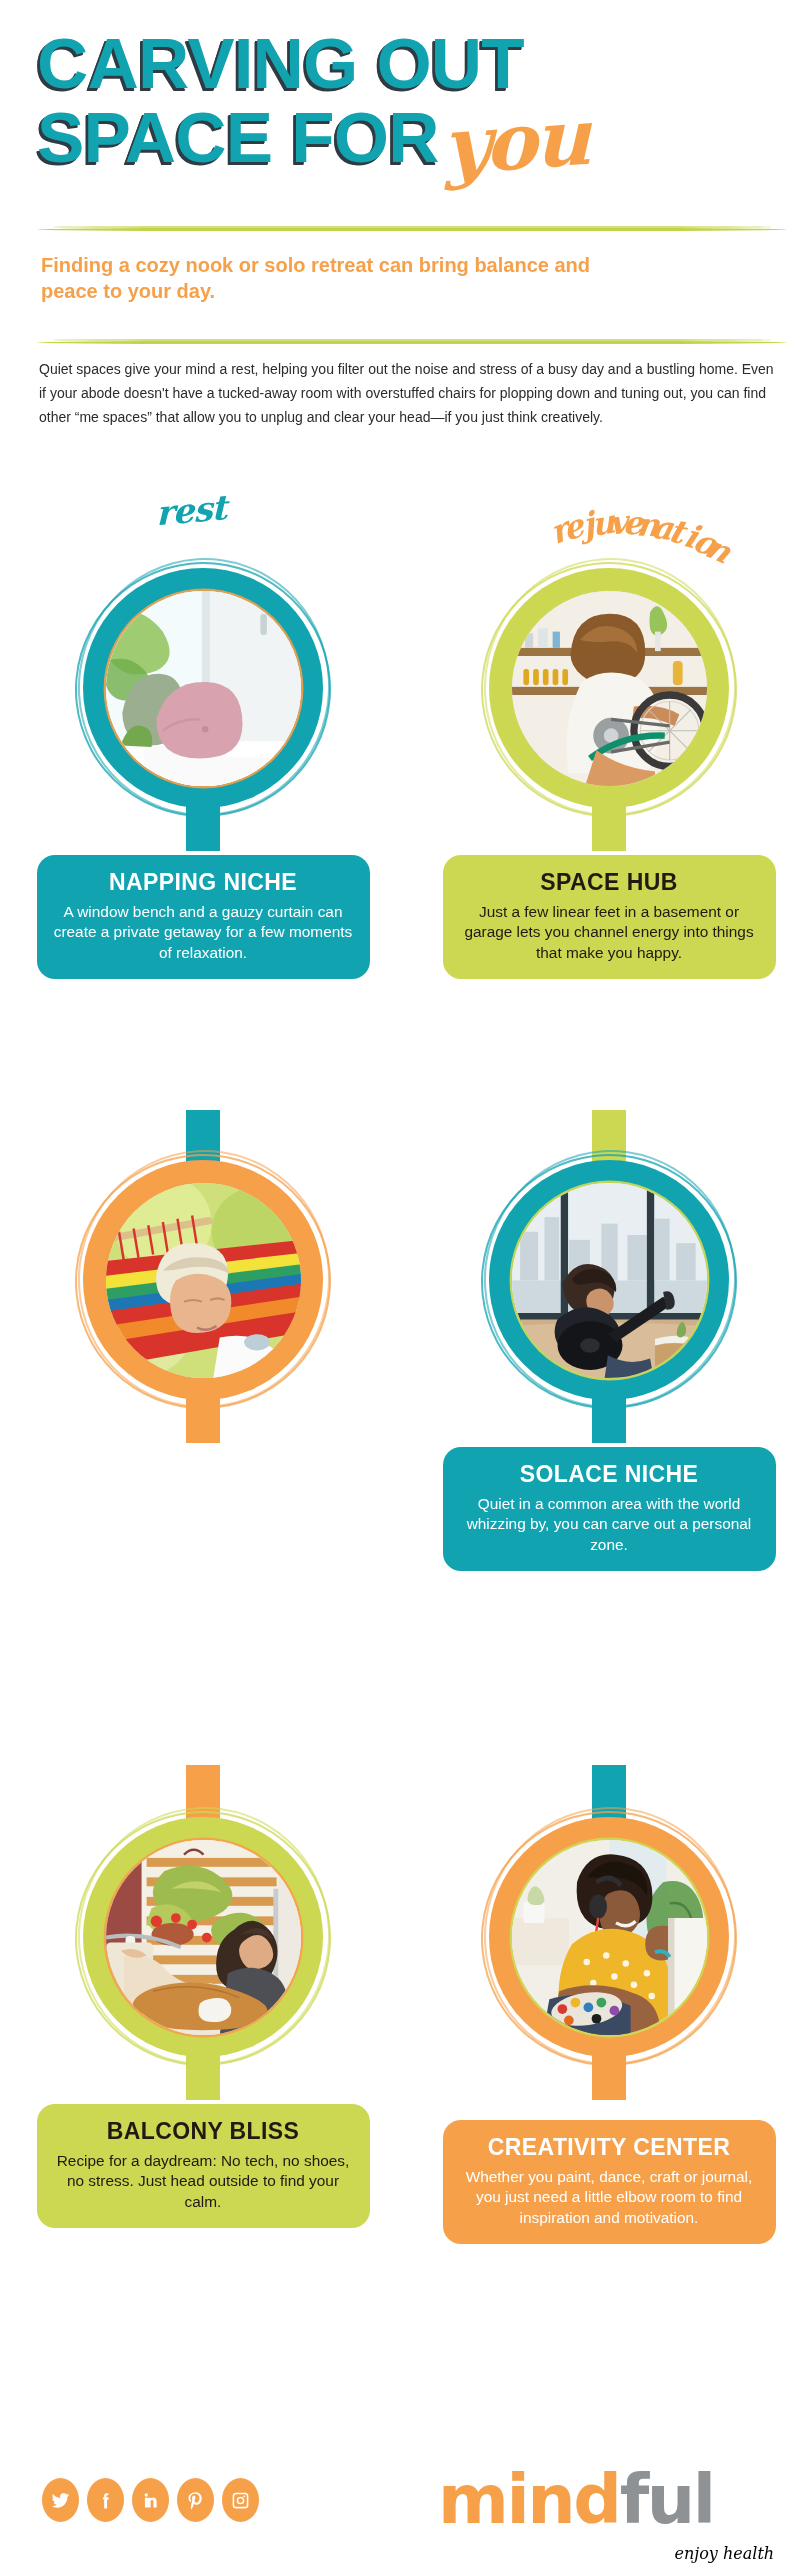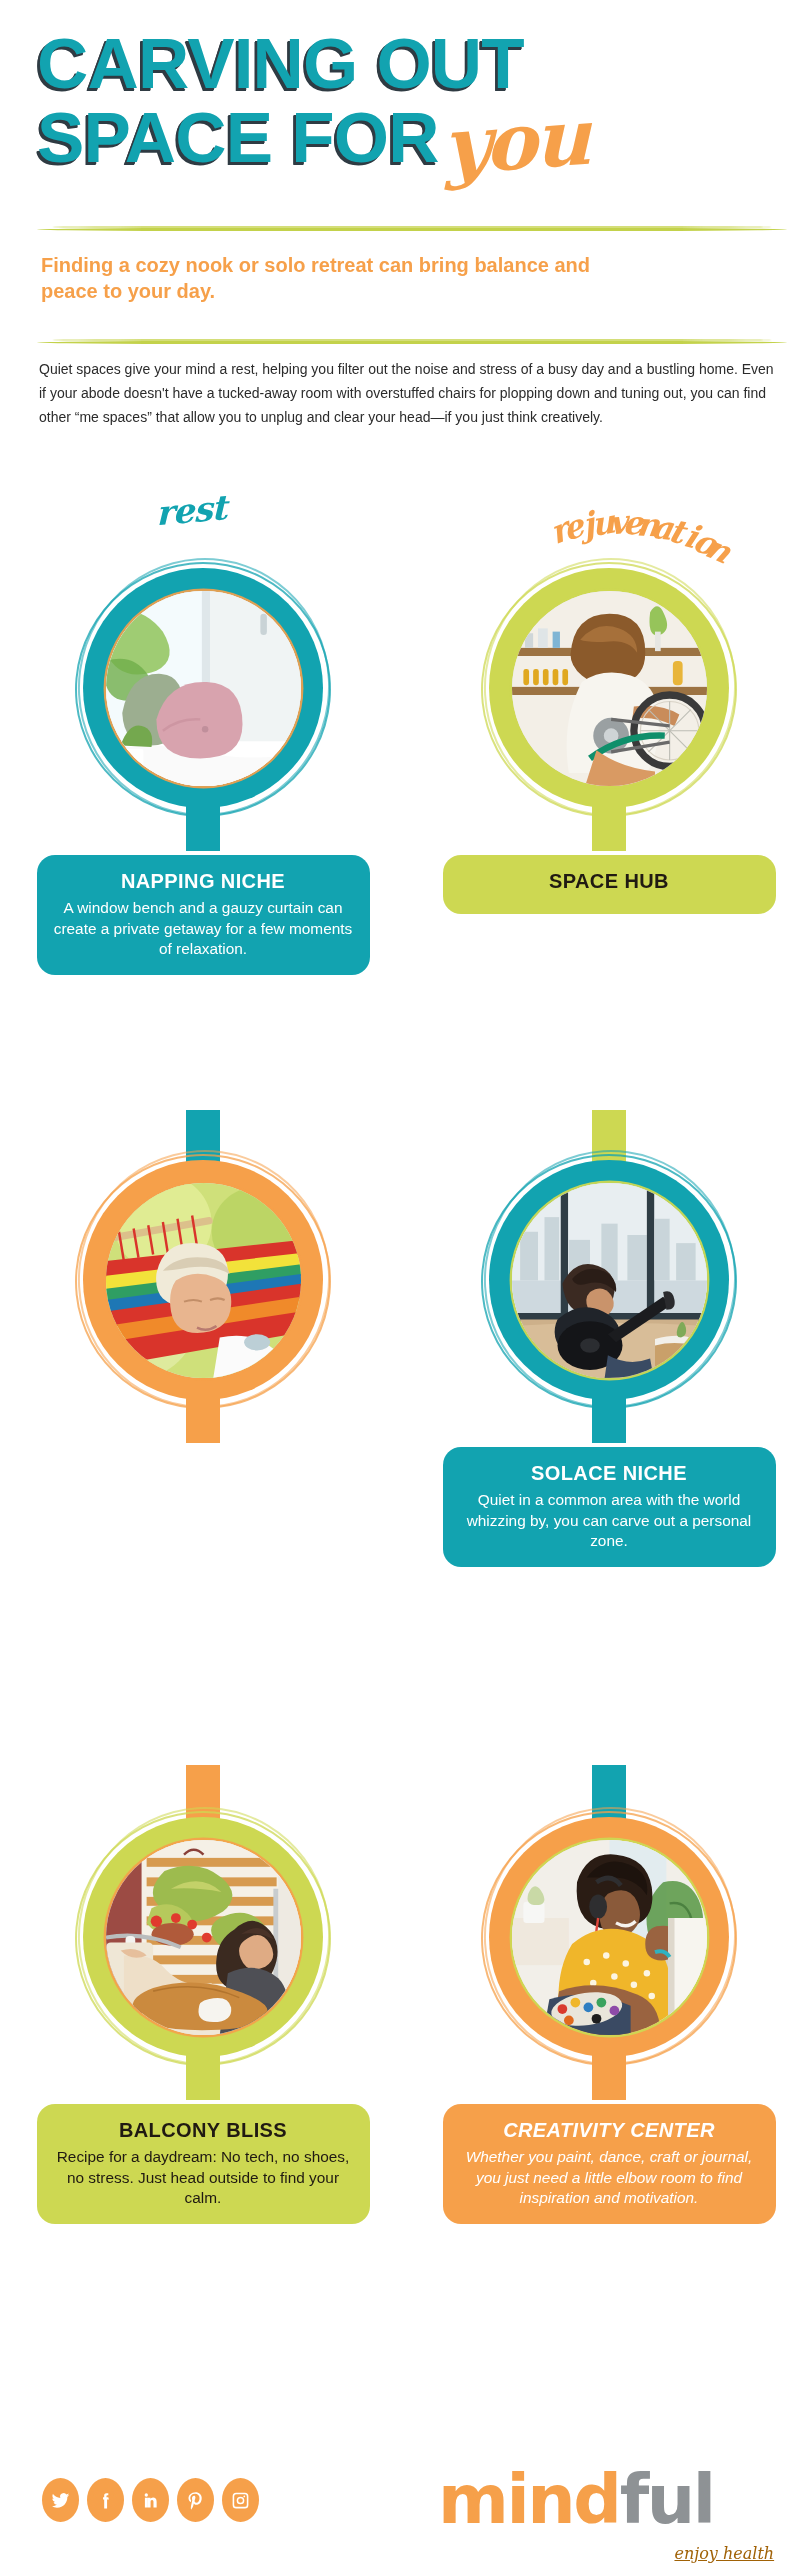--- a/index.html
+++ b/index.html
@@ -194,21 +194,21 @@
     content: "";
     position: absolute;
     left: -6.5px; top: 4.9px;
     width: 339px; height: calc(100% - 3.2px);
     border-radius: 19.5px;
     border: 2.4px solid currentColor;
     opacity: .55;
     z-index: -1;
   }
   .card-title {
-    font-size: 20px;
+    font-size: 23px;
     font-weight: 700;
     letter-spacing: 0.4px;
     line-height: 1.12;
     margin-bottom: 6.5px;
   }
   .card-desc {
     font-size: 15.4px;
     line-height: 1.32;
     font-weight: 400;
   }
@@ -235,23 +235,22 @@
     line-height: 1;
     font-family: "DejaVu Sans", sans-serif;
   }
   .logo-mind { color: #F6A04A; }
   .logo-ful { color: #8E9295; }
   .logo-tag {
     position: absolute;
     right: 4.9px; top: 78px;
     font-size: 16px;
     font-style: italic;
-    color: #a16207;
+    color: #000000;
     font-family: "DejaVu Serif", serif;
-    text-decoration: underline;
   }
 </style>
 </head>
 <body>
 
 <div class="page">
 
   <div class="header">
     <div class="title-block">
       <div class="title-line l1">CARVING OUT</div>
@@ -361,20 +360,21 @@
           <path d="M122 158 L194 166" stroke="#6a6a6a" stroke-width="4"></path>
           <path d="M122 198 L194 186" stroke="#6a6a6a" stroke-width="4"></path>
           <path d="M96 206 q40 -30 92 -28" stroke="#0f8f6b" stroke-width="8" fill="none"></path>
           <path d="M104 196 q30 22 72 26 l0 18 l-86 0z" fill="#d99a63"></path>
         </svg>
       </div>
     </div>
     <div class="stem" style="color:#CDD852; top:234px; height:49px;"></div>
     <div class="label-box lt-dark" style="color:#CDD852; margin-top:47px;">
       <div class="card-title">SPACE HUB</div>
+      <div class="card-desc">Just a few linear feet in a basement or garage lets you channel energy into things that make you happy.</div>
     </div>
   </div>
 
   <div class="card" style="left:0px; top:1160px;">
     <div class="stem" style="color:#12A3B0; top:-50px; height:57px; left:203px;"></div>
     <div class="circle-wrap" style="color:#F6A04A">
       <div class="ring-outline"></div>
       <div class="ring-outline b"></div>
       <div class="ring-main"></div>
       <div class="photo">
@@ -571,21 +571,21 @@
               <circle cx="110" cy="200" r="6" fill="#3aa35e"></circle>
             <circle cx="126" cy="210" r="6" fill="#8e4ba8"></circle>
               <circle cx="70" cy="222" r="6" fill="#e06a1e"></circle>
             <circle cx="104" cy="220" r="6" fill="#1d1d1d"></circle>
           </g>
           <path d="M176 138 q12 -4 18 6" stroke="#2fb2c0" stroke-width="5" fill="none"></path>
         </svg>
       </div>
     </div>
     <div class="stem" style="color:#F6A04A; top:234px; height:49px;"></div>
-    <div class="label-box lt-white" style="color:#F6A04A; margin-top:47px;font-style:italic;">
+    <div class="label-box lt-white" style="color:#F6A04A; margin-top:63px;">
       <div class="card-title">CREATIVITY CENTER</div>
       <div class="card-desc">Whether you paint, dance, craft or journal, you just need a little elbow room to find inspiration and motivation.</div>
     </div>
   </div>
 
   <div class="footer">
     <div class="social">
       <a class="ic">
         <svg viewBox="0 0 24 24">
             <path d="M22 5.8c-.7.3-1.5.5-2.3.6.8-.5 1.5-1.3 1.8-2.3-.8.5-1.6.8-2.6 1A4.1 4.1 0 0 0 11.8 9c-3.4-.2-6.4-1.8-8.4-4.3-.4.6-.6 1.3-.6 2.1 0 1.4.7 2.7 1.8 3.4-.7 0-1.3-.2-1.9-.5v.1c0 2 1.4 3.6 3.3 4-.3.1-.7.2-1.1.2-.3 0-.5 0-.8-.1.5 1.6 2 2.8 3.8 2.8a8.2 8.2 0 0 1-6.1 1.7 11.6 11.6 0 0 0 6.3 1.8c7.5 0 11.7-6.3 11.7-11.7v-.5c.8-.6 1.5-1.3 2.1-2.2z"></path>

